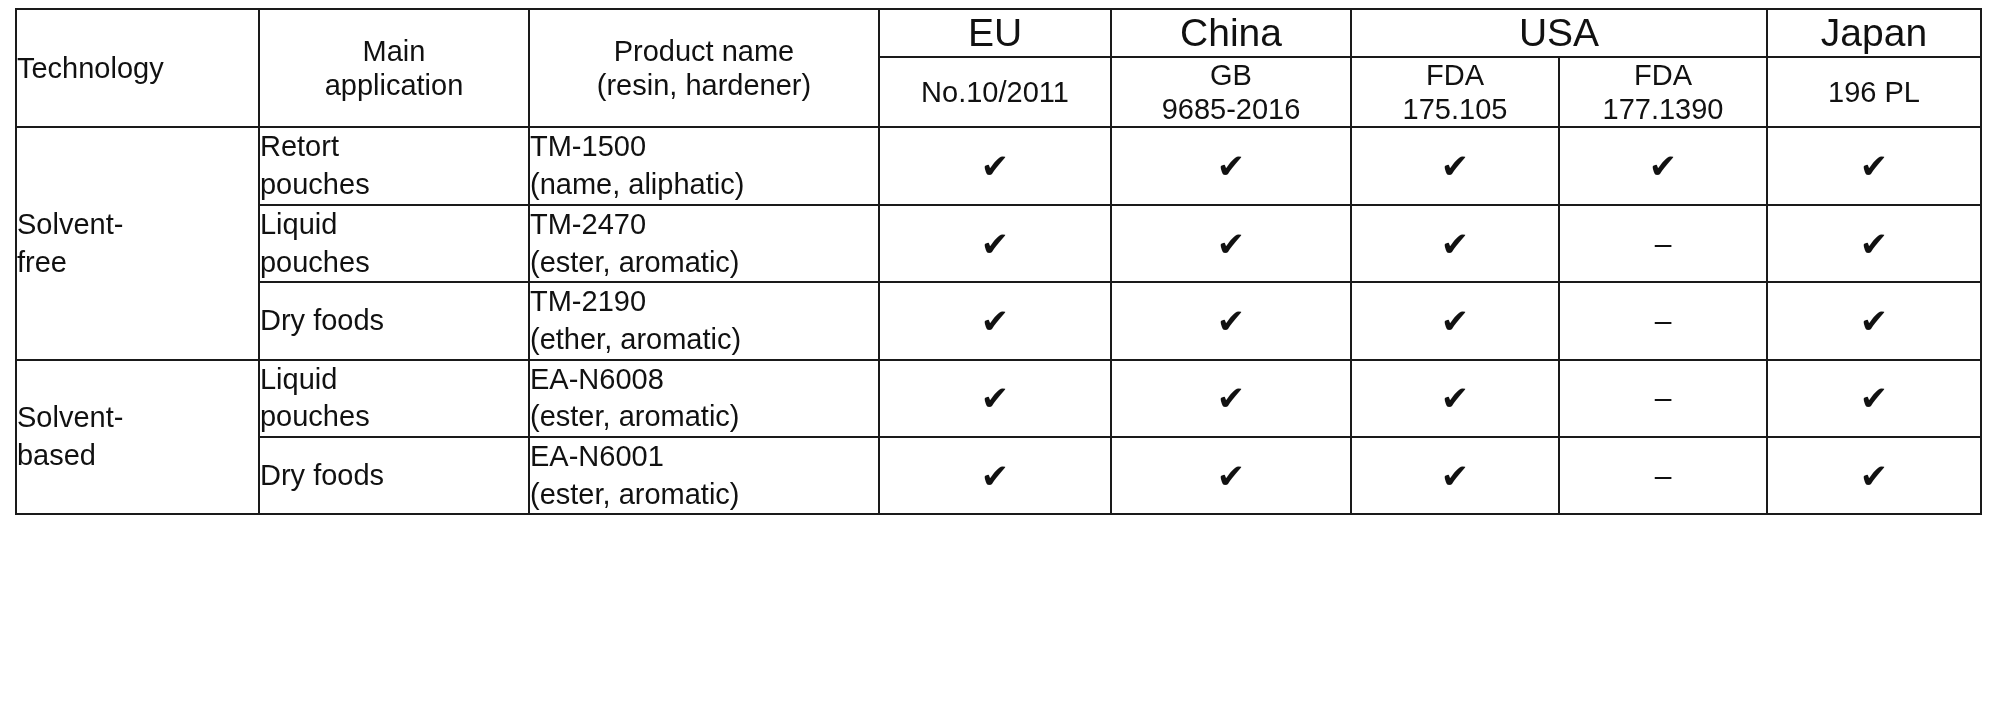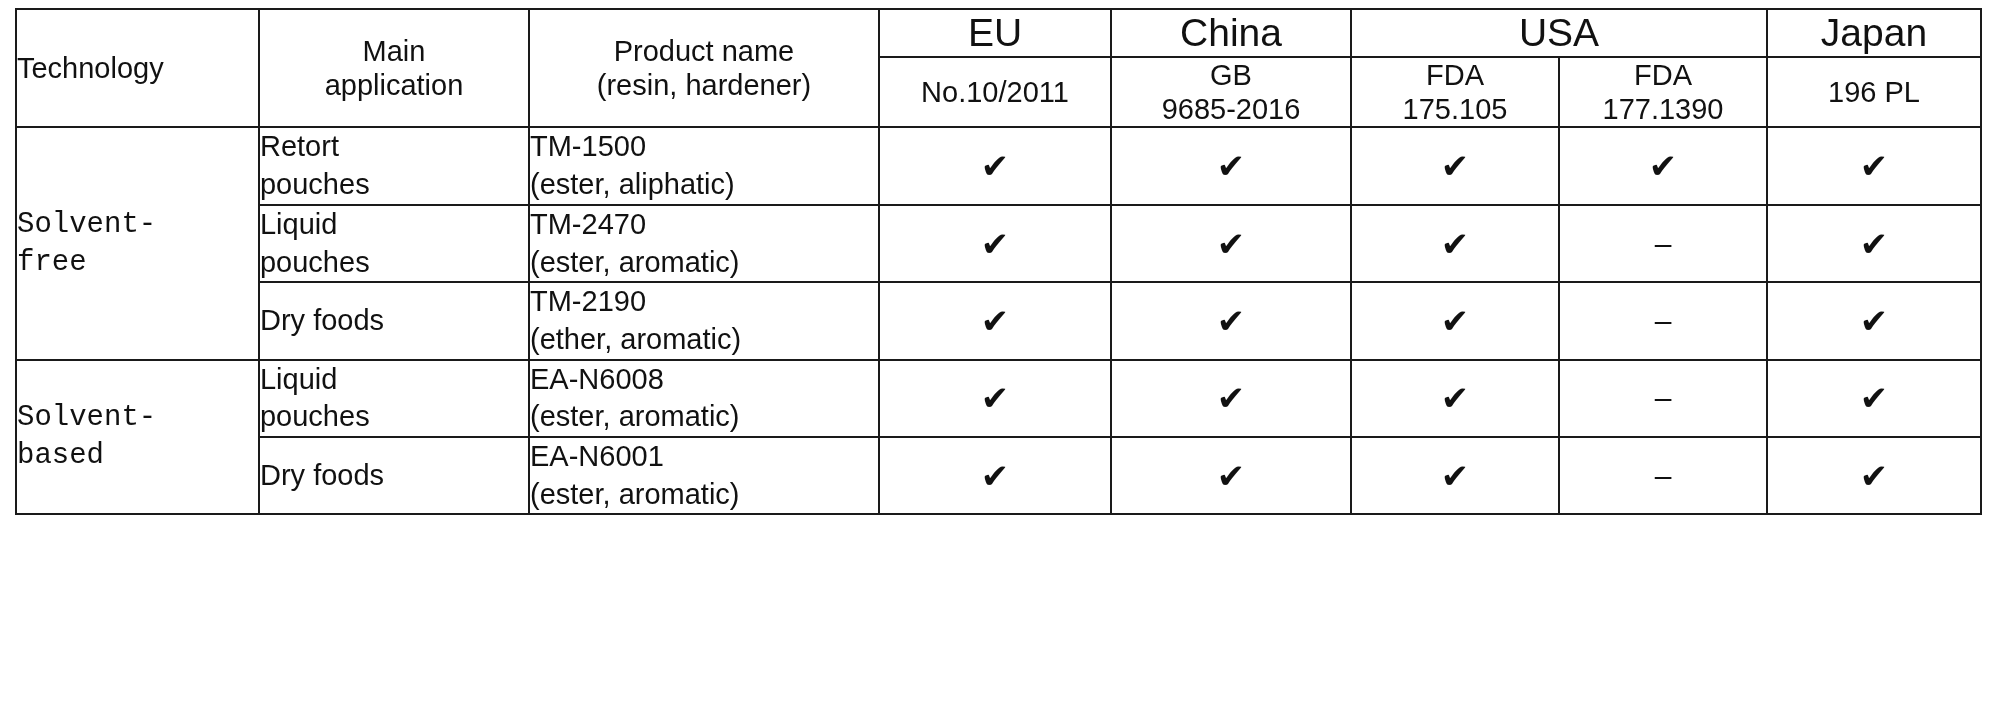--- a/index.html
+++ b/index.html
@@ -55,21 +55,20 @@
     padding: 8px 6px;
   }
   tbody td {
     font-size: 29px;
     line-height: 1.3;
   }
   td.tech-cell {
     text-align: left;
     padding-left: 22px;
     vertical-align: middle;
-    font-family: Liberation Mono, monospace;
   }
   td.app-cell {
     text-align: left;
     padding: 10px 0 10px 22px;
   }
   td.prod-cell {
     text-align: left;
     padding: 10px 0 10px 22px;
   }
   td.mark-cell {
@@ -154,21 +153,21 @@
         <td class="tech-cell outer-left" rowspan="3">
           <span class="line">Solvent-</span>
           <span class="line">free</span>
         </td>
         <td class="app-cell">
           <span class="line">Retort</span>
           <span class="line">pouches</span>
         </td>
         <td class="prod-cell">
           <span class="line">TM-1500</span>
-          <span class="line">(ester, aliphatic)</span>
+          <span class="line">(name, aliphatic)</span>
         </td>
         <td class="mark-cell">✔</td>
         <td class="mark-cell">✔</td>
         <td class="mark-cell">✔</td>
         <td class="mark-cell">✔</td>
         <td class="mark-cell outer-right">✔</td>
       </tr>
 
       <tr>
         <td class="app-cell">

